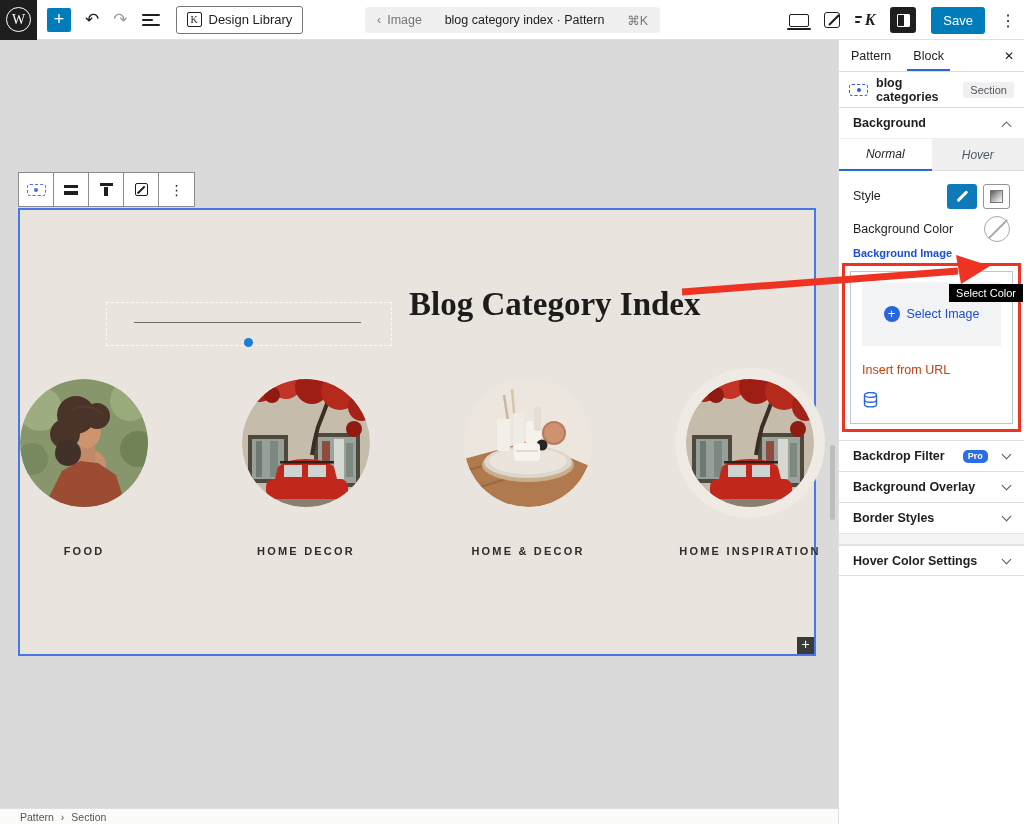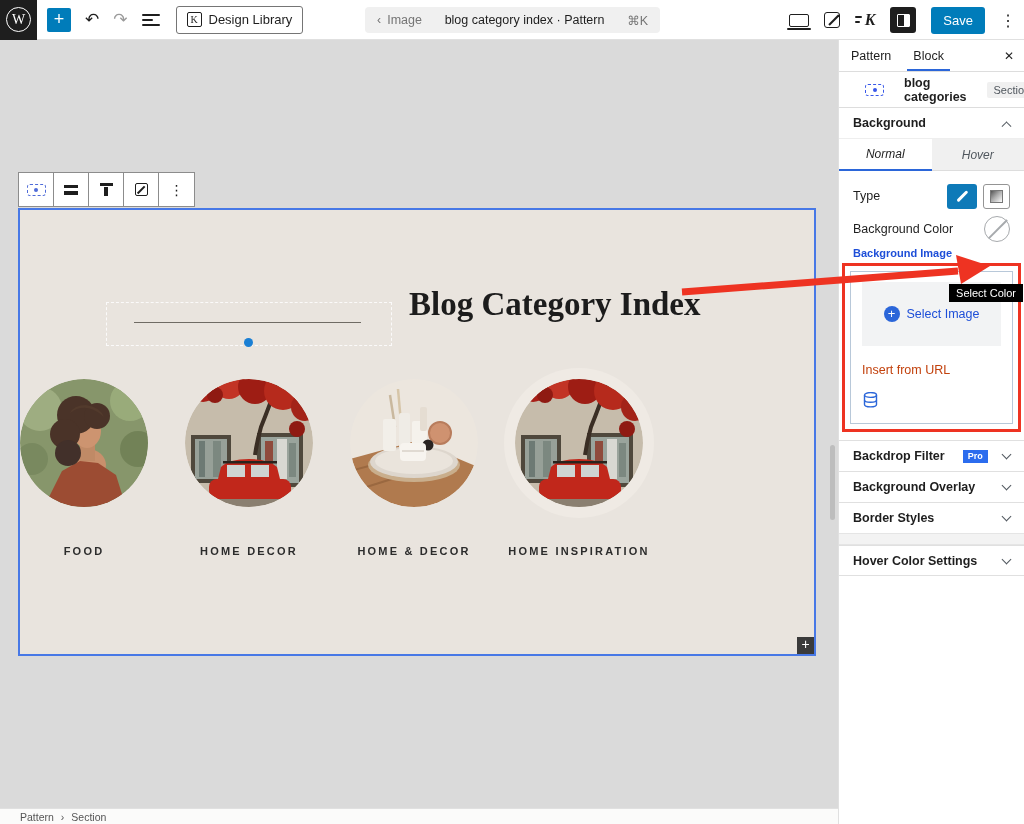--- a/index.html
+++ b/index.html
@@ -60,40 +60,40 @@
   .copy-icon { width:13px; height:13px; border:1.5px solid #1e1e1e; border-radius:2px; position:relative; }
   .copy-icon::after { content:""; position:absolute; width:10px; height:1.6px; background:#1e1e1e; transform:rotate(-45deg); top:5px; left:0.5px; }
   .blk-ellipsis { font-size:14px; color:#1e1e1e; }
 
   
   .section { position:absolute; left:18px; top:168px; width:798px; height:448px; background:#e9e4de; border:2px solid #4778e6; }
   .divider-select { position:absolute; left:86px; top:92px; width:286px; height:44px; border:1px dashed rgba(255,255,255,0.85); }
   .divider-line { position:absolute; left:114px; top:112px; width:227px; height:1px; background:#8a867f; border-top:1px solid #6f6b64; }
   .divider-dot { position:absolute; left:224px; top:128px; width:9px; height:9px; background:#1a7fd4; border-radius:50%; }
   .section-heading { position:absolute; left:389px; top:76px; font-family:"Liberation Serif",serif; font-size:33px; color:#1c1c1c; white-space:nowrap; }
-  .cat-row { position:absolute; left:0; top:169px; width:100%; display:flex; justify-content:flex-start; gap:37px; }
+  .cat-row { position:absolute; left:0; top:169px; width:100%; display:flex; justify-content:space-between; gap:37px; }
   .cat-item { width:128px; display:flex; flex-direction:column; align-items:center; }
   .cat-circle { width:128px; height:128px; border-radius:50%; overflow:hidden; flex:none; }
   .cat-circle.ringed { box-shadow:0 0 0 11px #efeae4; }
   .cat-label { margin-top:38px; font-size:11px; font-weight:bold; letter-spacing:2.2px; color:#2c2c2c; white-space:nowrap; }
   .add-block-btn { position:absolute; right:0; bottom:0; width:17px; height:17px; background:#3a3a3a; color:#fff;
                    font-size:14px; line-height:15px; text-align:center; }
 
   .canvas-scrollthumb { position:absolute; right:3px; top:405px; width:5px; height:75px; background:#bdbdbd; border-radius:3px; }
 
   .breadcrumb-bar { position:absolute; left:0; bottom:0; width:838px; height:16px; background:#fbfbfa; border-top:1px solid #e0e0e0;
                     display:flex; align-items:center; gap:7px; padding-left:20px; font-size:10.5px; color:#555; }
 
   
   .sidebar { position:absolute; top:40px; left:838px; width:186px; height:784px; background:#fff; border-left:1px solid #e0e0e0; font-size:13px; color:#1e1e1e; }
   .sb-tabs { height:32px; border-bottom:1px solid #ddd; display:flex; align-items:center; padding:0 12px; gap:22px; position:relative; }
   .sb-tab { font-size:12.5px; color:#1e1e1e; height:100%; display:flex; align-items:center; position:relative; }
   .sb-tab.active::after { content:""; position:absolute; left:-6px; right:-6px; bottom:0; height:2.5px; background:#2b66d9; }
   .sb-close { position:absolute; right:10px; font-size:12px; color:#1e1e1e; }
-  .block-card { height:36px; border-bottom:1px solid #ddd; display:flex; align-items:center; padding:0 26px; gap:20px; }
+  .block-card { height:36px; border-bottom:1px solid #ddd; display:flex; align-items:center; padding:0 10px; gap:8px; }
   .bc-icon { width:19px; height:12px; border:1px dashed #3858e9; border-radius:3px; display:flex; align-items:center; justify-content:center; flex:none; }
   .bc-icon i { width:4px; height:4px; background:#3858e9; border-radius:50%; }
   .bc-name { font-size:12.5px; font-weight:bold; color:#1e1e1e; }
   .bc-badge { background:#f0f0f0; color:#50575e; font-size:11px; padding:2px 7px; border-radius:2px; }
   .style-tabs { height:52px; display:flex; border-bottom:1px solid #e0e0e0; }
   .style-tab { flex:1; background:#f6f7f7; display:flex; flex-direction:column; align-items:center; justify-content:center; gap:4px;
                font-size:12px; color:#50575e; border-bottom:1px solid #ddd; position:relative; }
   .style-tab.active { background:#fff; color:#1e1e1e; border-bottom:none; }
   .style-tab.active::after { content:""; position:absolute; left:0; right:0; bottom:0; height:3px; background:#2b66d9; }
   .gen-icon { width:16px; height:11px; border:1.6px solid #1e1e1e; border-radius:3px; }
@@ -135,21 +135,21 @@
   .red-frame { margin:0 3px; border:3px solid #ee3322; padding:5px; }
   .image-box { border:1px solid #b8c8d9; background:#fff; padding:10px 11px 12px; }
   .select-area { background:#f2f3f4; height:64px; display:flex; align-items:center; justify-content:center; gap:7px; }
   .plus-circle { width:16px; height:16px; background:#2b66d9; border-radius:50%; color:#fff; font-size:13px; line-height:15px; text-align:center; flex:none; }
   .select-image-label { color:#1d4ed8; font-size:12.5px; }
   .insert-url { margin-top:17px; text-align:left; color:#c2410c; font-size:12.5px; }
   .db-icon { margin-top:15px; margin-left:1px; }
 
   .panel-row { height:31px; border-top:1px solid #e0e0e0; display:flex; align-items:center; justify-content:space-between; padding:0 14px; }
   .panel-row .pr-label { font-size:12.5px; font-weight:bold; color:#1e1e1e; display:flex; align-items:center; gap:18px; }
-  .pro-badge { background:#2b6cee; color:#fff; font-size:9px; font-weight:bold; padding:1.5px 5px; border-radius:0; }
+  .pro-badge { background:#2b6cee; color:#fff; font-size:9px; font-weight:bold; padding:1.5px 5px; border-radius:5px; }
   .group-gap { height:12px; background:#f3f3f3; border-top:1px solid #e5e5e5; border-bottom:1px solid #e5e5e5; }
   .panel-row.last { border-bottom:1px solid #e0e0e0; }
 
   
   .arrow-overlay { position:absolute; inset:0; z-index:40; pointer-events:none; }
 </style>
 </head>
 <body>
 
 <div class="screen">
@@ -401,21 +401,21 @@
       <span>Background</span>
       <span class="chev up"></span>
     </div>
 
     <div class="state-tabs">
       <div class="state-tab active">Normal</div>
       <div class="state-tab inactive">Hover</div>
     </div>
 
     <div class="type-row">
-      <span class="type-label">Type</span>
+      <span class="type-label">Style</span>
       <span class="type-btns">
         <span class="type-btn-solid">
             <i></i>
           </span>
         <span class="type-btn-grad">
             <i></i>
           </span>
       </span>
     </div>
 

